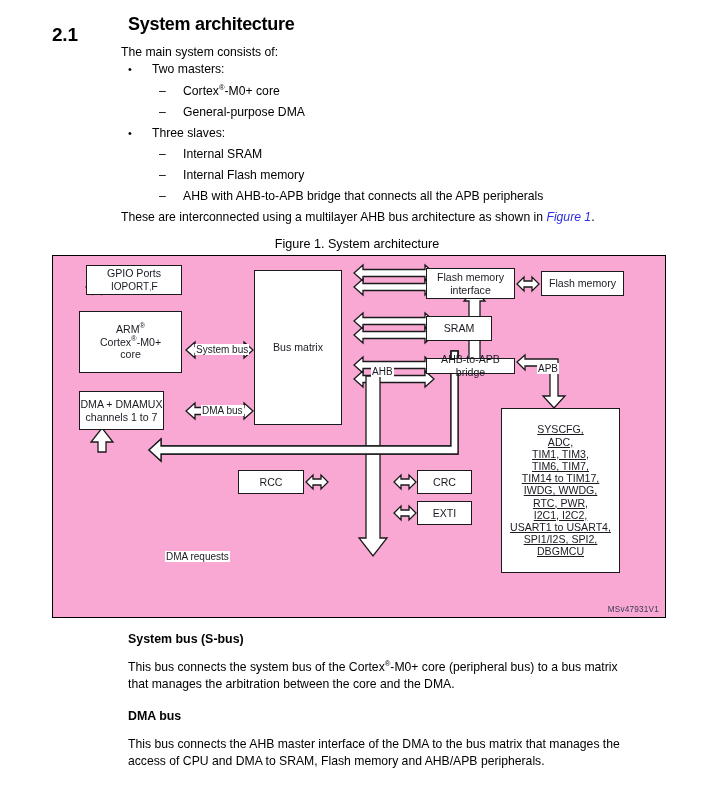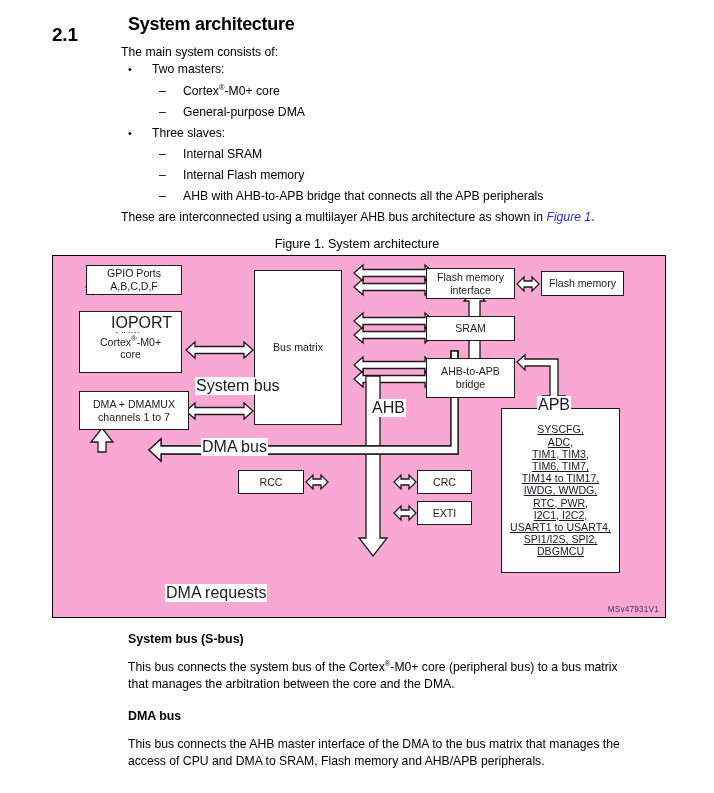--- a/index.html
+++ b/index.html
@@ -23,21 +23,21 @@
   
   #figure-caption{position:absolute;left:0;top:237px;width:714px;text-align:center;
     font-size:12.6px;font-weight:normal;}
   #figure-frame{position:absolute;left:52px;top:255px;width:614px;height:363px;
     border:1.2px solid #000;box-sizing:border-box;background:#f9a8d4;padding-left:24px;}
   #figure-id{position:absolute;right:6px;bottom:3px;font-size:8.2px;color:#3a3a52;letter-spacing:0.2px;}
 
   .dbox{position:absolute;border:1.4px solid #1a1a1a;background:#fff;box-sizing:border-box;
     display:flex;align-items:center;justify-content:center;text-align:center;
     font-size:10.6px;line-height:12.6px;color:#1a1a23;}
-  .dlabel{position:absolute;font-size:16px;color:#1a1a23;background:#fff;padding:0 1px;white-space:nowrap;margin-top:33px;}
+  .dlabel{position:absolute;font-size:10px;color:#1a1a23;background:#fff;padding:0 1px;white-space:nowrap;}
   .dsvg{position:absolute;left:0;top:0;overflow:visible;}
 
   
   .subhead{position:absolute;font-size:12.4px;font-weight:bold;}
 </style>
 </head>
 <body>
 
 <div id="section-heading">
   <div id="section-number">2.1</div>
@@ -122,41 +122,41 @@
   </div>
 
   <div class="dbox" style="left:26px;top:55px;width:103px;height:62px;">
     <span>
       <span><span>ARM</span><sup>®</sup></span><br>
       <span><span>Cortex</span><sup>®</sup><span>-M0+</span></span><br>
       <span>core</span>
     </span>
   </div>
 
-  <div class="dbox" style="left:26px;top:135px;width:110px;height:39px;">
+  <div class="dbox" style="left:26px;top:135px;width:85px;height:39px;">
     <span>DMA + DMAMUX<br>channels 1 to 7</span>
   </div>
 
   <div class="dbox" style="left:201px;top:14px;width:88px;height:155px;">
     <span>Bus matrix</span>
   </div>
 
   <div class="dbox" style="left:373px;top:12px;width:89px;height:31px;">
     <span>Flash memory<br>interface</span>
   </div>
 
   <div class="dbox" style="left:488px;top:15px;width:83px;height:25px;">
     <span>Flash memory</span>
   </div>
 
-  <div class="dbox" style="left:373px;top:60px;width:89px;height:25px;">
+  <div class="dbox" style="left:373px;top:60px;width:66px;height:25px;">
     <span>SRAM</span>
   </div>
 
-  <div class="dbox" style="left:373px;top:102px;width:89px;height:40px;">
+  <div class="dbox" style="left:373px;top:102px;width:89px;height:16px;">
     <span>AHB-to-APB<br>bridge</span>
   </div>
 
   <div class="dbox" style="left:448px;top:152px;width:119px;height:165px;padding:0 2px;line-height:12.2px;text-decoration:underline;">
     <span>SYSCFG,<br>ADC,<br>TIM1, TIM3,<br>TIM6, TIM7,<br>TIM14 to TIM17,<br>IWDG, WWDG,<br>RTC, PWR,<br>I2C1, I2C2,<br>USART1 to USART4,<br>SPI1/I2S, SPI2,<br>DBGMCU</span>
   </div>
 
   <div class="dbox" style="left:185px;top:214px;width:66px;height:24px;">
     <span>RCC</span>
   </div>

